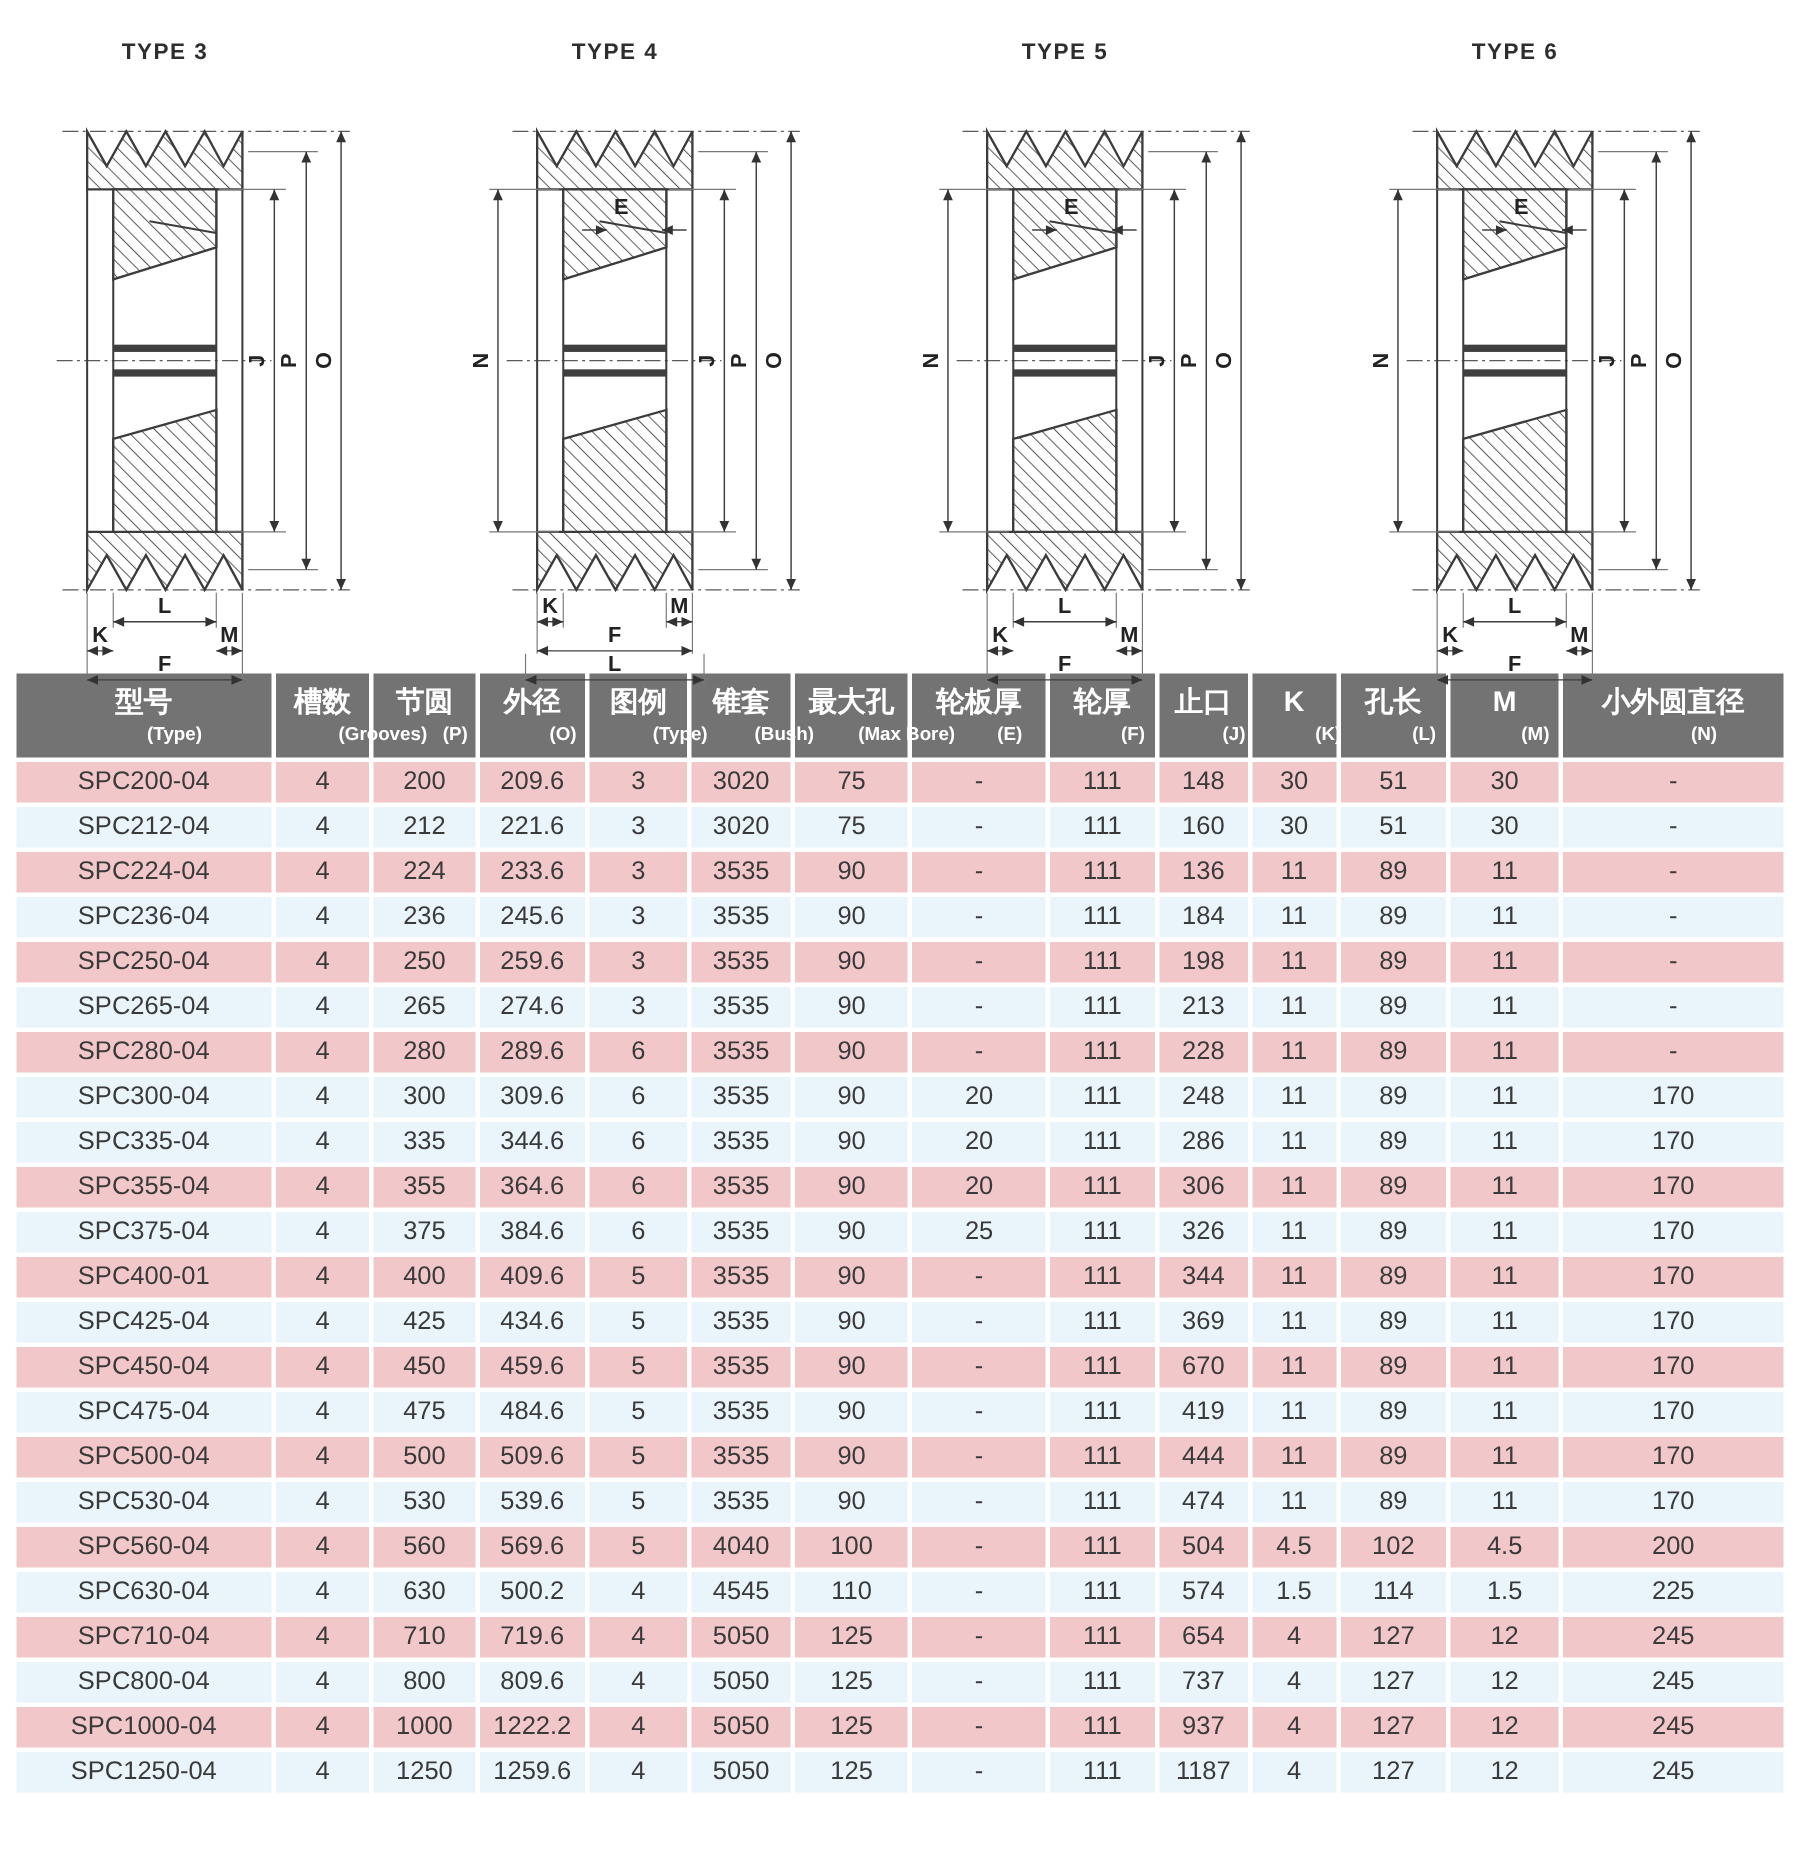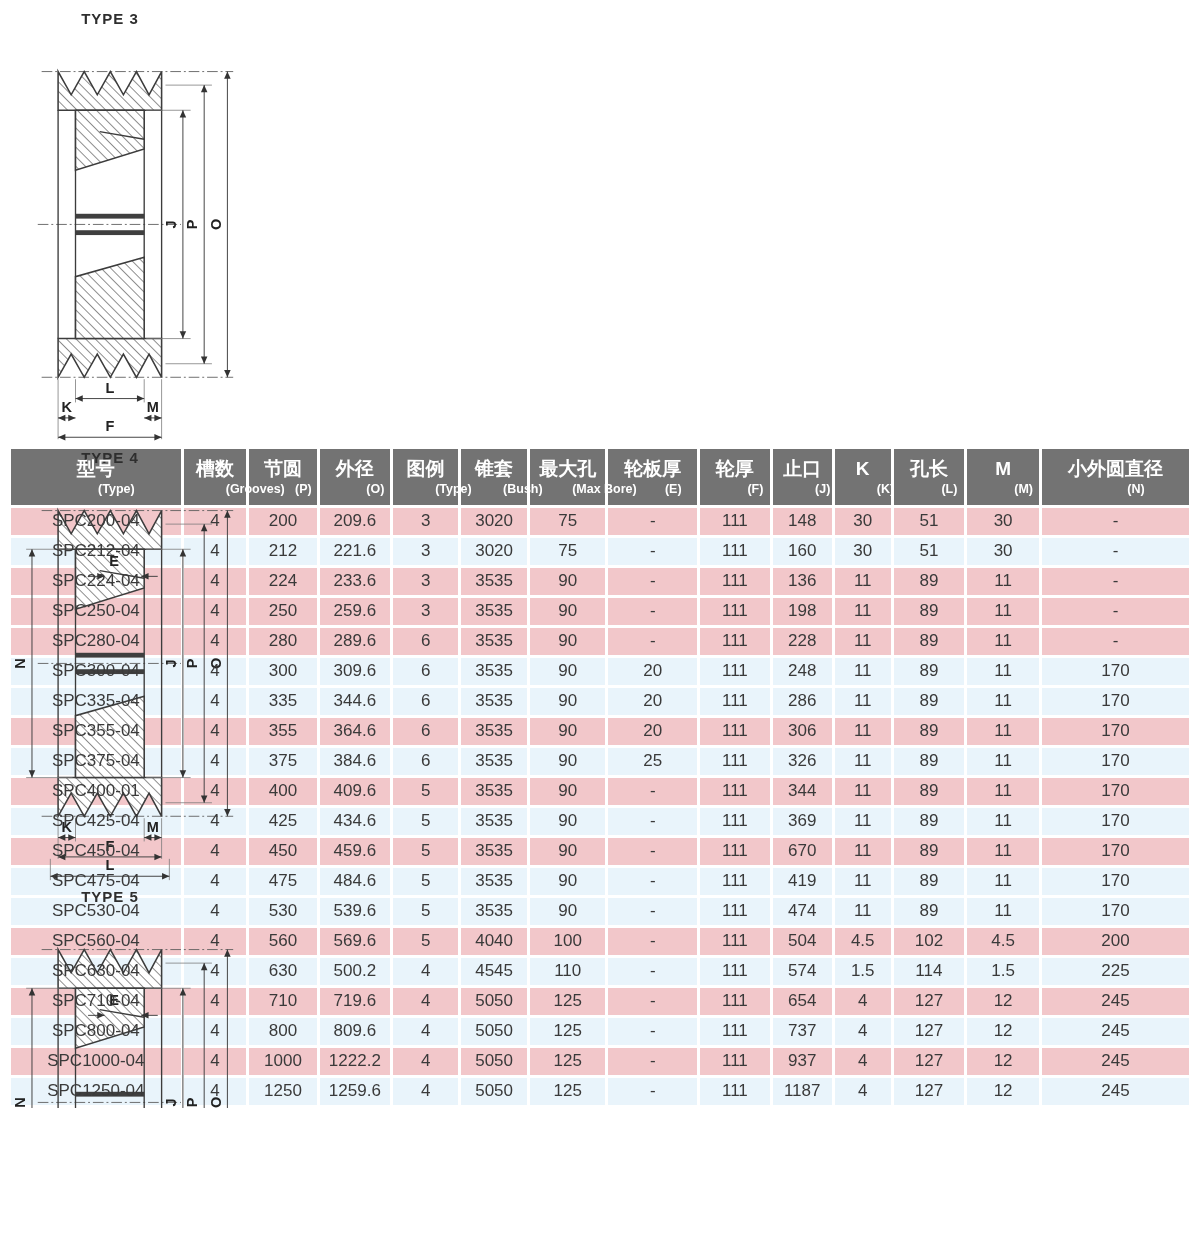--- a/index.html
+++ b/index.html
@@ -1,19 +1,19 @@
 <!DOCTYPE html>
 <html><head>
 <meta charset="utf-8">
 <style>
   html,body { margin:0; padding:0; background:#ffffff; }
   body { width:1200px; font-family:"Liberation Sans","DejaVu Sans",sans-serif; }
 
   
-  .diagrams { display:flex; width:1112px; height:446px; padding-top:6px; box-sizing:border-box;flex-direction:column; }
+  .diagrams { display:flex; width:1112px; height:446px; padding-top:22px; box-sizing:border-box; }
   .diagram-cell { width:300px; flex:0 0 300px; }
   .dtitle { width:220px; text-align:center; font-size:15px; font-weight:bold;
             color:#2e2e2e; letter-spacing:1px; padding:4px 0 2px 0; }
   .dsvg { display:block; }
 
   .hatchfill { fill:url(#hatch); stroke:#3c3c3c; stroke-width:1.6; }
   .thin  { stroke:#3c3c3c; stroke-width:1.4; fill:none; }
   .dim   { stroke:#3f3f3f; stroke-width:1; fill:none; }
   .ext   { stroke:#787878; stroke-width:0.8; fill:none; }
   .cline { stroke:#5a5a5a; stroke-width:0.9; stroke-dasharray:11 3 2 3; fill:none; }
@@ -356,36 +356,68 @@
         <td>3535</td>
         <td>90</td>
         <td>-</td>
         <td>111</td>
         <td>136</td>
         <td>11</td>
         <td>89</td>
         <td>11</td>
         <td>-</td>
       </tr>
+      <tr class="even">
+        <td>SPC236-04</td>
+        <td>4</td>
+        <td>236</td>
+        <td>245.6</td>
+        <td>3</td>
+        <td>3535</td>
+        <td>90</td>
+        <td>-</td>
+        <td>111</td>
+        <td>184</td>
+        <td>11</td>
+        <td>89</td>
+        <td>11</td>
+        <td>-</td>
+      </tr>
       <tr class="odd">
         <td>SPC250-04</td>
         <td>4</td>
         <td>250</td>
         <td>259.6</td>
         <td>3</td>
         <td>3535</td>
         <td>90</td>
         <td>-</td>
         <td>111</td>
         <td>198</td>
         <td>11</td>
         <td>89</td>
         <td>11</td>
         <td>-</td>
       </tr>
+      <tr class="even">
+        <td>SPC265-04</td>
+        <td>4</td>
+        <td>265</td>
+        <td>274.6</td>
+        <td>3</td>
+        <td>3535</td>
+        <td>90</td>
+        <td>-</td>
+        <td>111</td>
+        <td>213</td>
+        <td>11</td>
+        <td>89</td>
+        <td>11</td>
+        <td>-</td>
+      </tr>
       <tr class="odd">
         <td>SPC280-04</td>
         <td>4</td>
         <td>280</td>
         <td>289.6</td>
         <td>6</td>
         <td>3535</td>
         <td>90</td>
         <td>-</td>
         <td>111</td>
@@ -511,20 +543,36 @@
         <td>SPC475-04</td>
         <td>4</td>
         <td>475</td>
         <td>484.6</td>
         <td>5</td>
         <td>3535</td>
         <td>90</td>
         <td>-</td>
         <td>111</td>
         <td>419</td>
+        <td>11</td>
+        <td>89</td>
+        <td>11</td>
+        <td>170</td>
+      </tr>
+      <tr class="odd">
+        <td>SPC500-04</td>
+        <td>4</td>
+        <td>500</td>
+        <td>509.6</td>
+        <td>5</td>
+        <td>3535</td>
+        <td>90</td>
+        <td>-</td>
+        <td>111</td>
+        <td>444</td>
         <td>11</td>
         <td>89</td>
         <td>11</td>
         <td>170</td>
       </tr>
       <tr class="even">
         <td>SPC530-04</td>
         <td>4</td>
         <td>530</td>
         <td>539.6</td>

